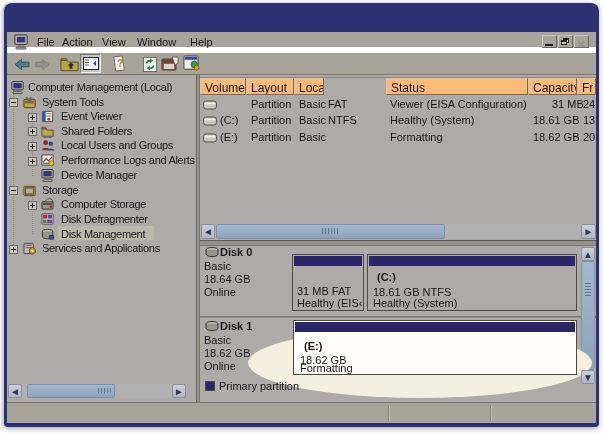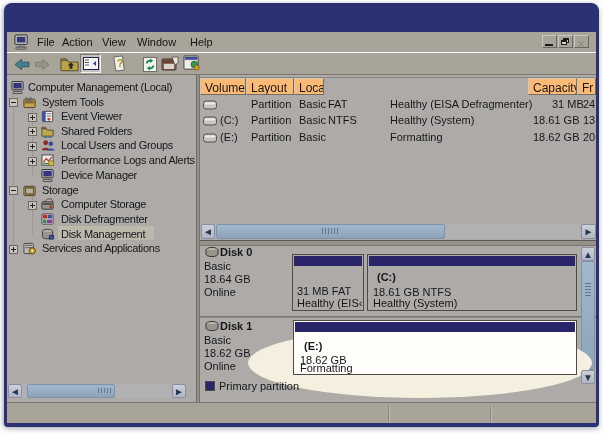--- a/index.html
+++ b/index.html
@@ -15,21 +15,21 @@
   background:linear-gradient(180deg,#0b3265 0%,#15497f 12%,#174b81 55%,#113c6e 92%,#15437a 100%);
   border-radius:8px 8px 0 0;}
 #title .txt{position:absolute;left:30px;top:8px;font-size:11.5px;font-weight:bold;color:#96adcf;letter-spacing:0.1px;}
 .tbtn{position:absolute;top:8px;width:15px;height:15px;border-radius:3px;border:1px solid #9db6d8;
   box-sizing:border-box;}
 .tbtn.b1{left:529px;background:linear-gradient(135deg,#35619f,#1b3f78 60%,#142f62);}
 .tbtn.b2{left:549px;background:linear-gradient(135deg,#35619f,#1b3f78 60%,#142f62);}
 .tbtn.b3{left:570px;background:linear-gradient(135deg,#e08868,#c44a32 60%,#9c3020);}
 
 #menu{position:absolute;left:3px;top:29px;width:589px;height:21px;background:#a8a49a;
-  border-bottom:1px solid #ffffff;box-sizing:border-box;}
+  border-bottom:6px solid #ffffff;box-sizing:border-box;}
 #menu span{position:absolute;top:4px;font-size:11px;color:#141414;}
 
 #tools{position:absolute;left:3px;top:50px;width:589px;height:22px;background:#a8a49a;
   border-bottom:1px solid #7b776d;box-sizing:border-box;}
 
 #content{position:absolute;left:3px;top:72px;width:589px;height:327px;background:#aeaaa7;}
 #tree{position:absolute;left:1px;top:0px;width:188px;height:327px;background:#aeaaa7;overflow:hidden;}
 #split{position:absolute;left:189px;top:0;width:4px;height:327px;background:#94908a;border-left:1px solid #6e6a64;border-right:1px solid #76726c;box-sizing:border-box;}
 #rp{position:absolute;left:193px;top:0;width:396px;height:327px;background:#aeaaa7;}
 .trow{position:absolute;height:14px;font-size:11px;color:#17171a;white-space:nowrap;letter-spacing:-0.3px;}
@@ -253,31 +253,32 @@
       <div class="sbtn" style="left:164px;top:309px;width:14px;height:14px;font-size:10px;line-height:13px">►</div>
     </div>
     <div id="split"></div>
     <div id="rp">
 
       <div class="abs" style="left:0;top:2px;width:396px;height:167px;background:#aeaaa7;border-top:1px solid #8a867c;box-sizing:border-box"></div>
 
       <div class="hd" style="left:0px;width:46px">Volume</div>
       <div class="hd" style="left:46px;width:48px">Layout</div>
       <div class="hd" style="left:94px;width:30px">Local</div>
+      <div class="hd" style="left:186px;width:142px">Status</div>
       <div class="hd" style="left:328px;width:49px">Capacity</div>
       <div class="hd" style="left:377px;width:19px">Fr</div>
 
       <svg class="abs" style="left:3px;top:25px" width="15" height="10" viewBox="0 0 15 10">
         <rect x="0.5" y="1" width="13" height="8" rx="2.5" fill="#c9c5bd" stroke="#55514b" stroke-width="1"></rect>
         <rect x="2" y="2.5" width="10" height="2" rx="1" fill="#efede8"></rect>
       </svg>
       <div class="cell" style="left:51px;top:23px">Partition</div>
       <div class="cell" style="left:99px;top:23px">Basic</div>
       <div class="cell" style="left:128px;top:23px">FAT</div>
-      <div class="cell" style="left:190px;top:23px">Healthy (EISA Defragmenter)</div>
+      <div class="cell" style="left:190px;top:23px">Viewer (EISA Configuration)</div>
       <div class="cell" style="left:352px;top:23px">31 MB</div>
       <div class="cell" style="left:383px;top:23px">24</div>
 
       <svg class="abs" style="left:3px;top:41px" width="15" height="10" viewBox="0 0 15 10">
         <rect x="0.5" y="1" width="13" height="8" rx="2.5" fill="#c9c5bd" stroke="#55514b" stroke-width="1"></rect>
         <rect x="2" y="2.5" width="10" height="2" rx="1" fill="#efede8"></rect>
       </svg>
       <div class="cell" style="left:20px;top:39px">(C:)</div>
       <div class="cell" style="left:51px;top:39px">Partition</div>
       <div class="cell" style="left:99px;top:39px">Basic</div>

